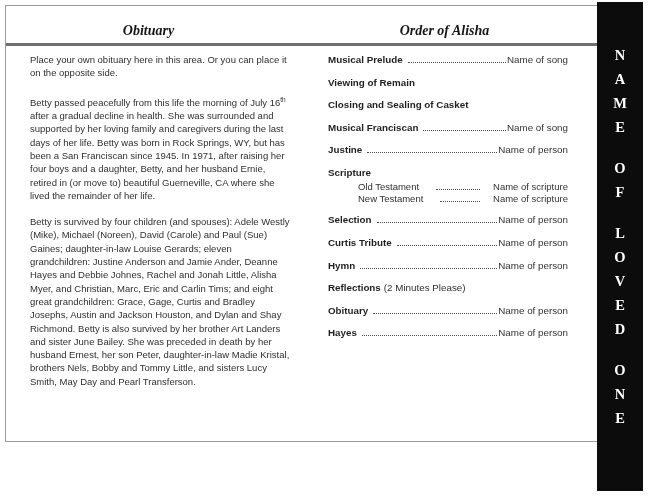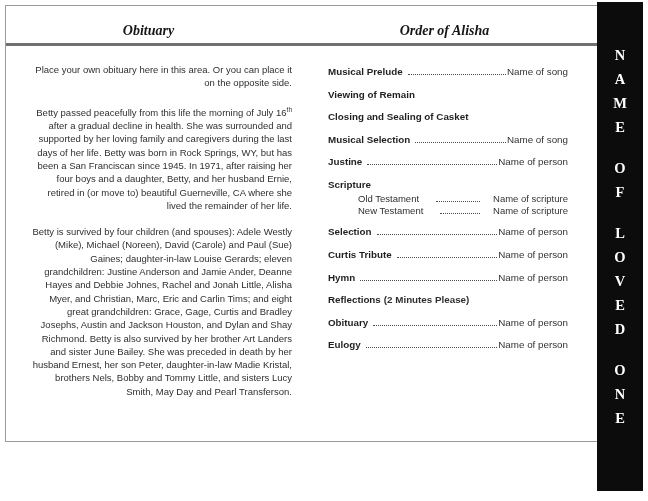--- a/index.html
+++ b/index.html
@@ -15,31 +15,31 @@
   .header-cell {
     text-align:center; font-family:"Liberation Serif", serif; font-style:italic;
     font-weight:bold; font-size:14px; color:#161616;
   }
   .header-left { width:285px; }
   .header-right { flex:1; }
   .rule { height:3px; background:#707070; }
   .columns { display:flex; }
 
   
-  .col-left { width:306px; box-sizing:border-box; padding:17px 20px 0 24px;text-align:right; }
+  .col-left { width:306px; box-sizing:border-box; padding:7px 20px 0 24px; }
   .col-left p { margin:0 0 13px 0; font-size:9.5px; line-height:13.3px; color:#2f2f2f; }
   .col-left sup { font-size:6.5px; }
 
   
-  .col-right { flex:1; box-sizing:border-box; padding:20px 30px 0 16px;text-align:center; }
+  .col-right { flex:1; box-sizing:border-box; padding:8px 30px 0 16px;text-align:center; }
   .os-row { display:flex; align-items:baseline; margin-bottom:11.6px; font-size:9.8px; color:#1f1f1f; }
   .os-label { font-weight:bold; white-space:nowrap; }
   .leader { flex:1; border-bottom:1.5px dotted #4c4c4c; margin:0 1px 1.5px 5px; min-width:18px; }
   .os-value { white-space:nowrap; color:#333; font-weight:normal; }
-  .os-suffix { margin-left:3px; font-weight:bold; color:#2f2f2f; }
+  .os-suffix { margin-left:3px; font-weight:normal; color:#2f2f2f; }
   .row-scripture { margin-bottom:3px; }
   .os-sub { margin:0 0 10px 30px; }
   .os-subrow { display:flex; align-items:baseline; font-size:9.5px; margin-bottom:1.5px; color:#2f2f2f;gap:12px; }
 
   
   .banner {
     position:absolute; left:597px; top:2px; width:46px; height:489px;
     background:#0c0c0c; box-sizing:border-box; padding-top:43px;
     display:flex; flex-direction:column; align-items:center;
   }
@@ -79,21 +79,21 @@
 
       <div class="os-row">
         <span class="os-label">Viewing of Remain</span>
       </div>
 
       <div class="os-row">
         <span class="os-label">Closing and Sealing of Casket</span>
       </div>
 
       <div class="os-row">
-        <span class="os-label">Musical Selection</span>
+        <span class="os-label">Musical Franciscan</span>
         <span class="leader"></span>
         <span class="os-value">Name of song</span>
       </div>
 
       <div class="os-row">
         <span class="os-label">Justine</span>
         <span class="leader"></span>
         <span class="os-value">Name of person</span>
       </div>
 
@@ -136,21 +136,21 @@
         <span class="os-suffix">(2 Minutes Please)</span>
       </div>
 
       <div class="os-row">
         <span class="os-label">Obituary</span>
         <span class="leader"></span>
         <span class="os-value">Name of person</span>
       </div>
 
       <div class="os-row">
-        <span class="os-label">Eulogy</span>
+        <span class="os-label">Hayes</span>
         <span class="leader"></span>
         <span class="os-value">Name of person</span>
       </div>
 
     </div>
   </div>
 </div>
 
 <div class="banner">
   <div>

